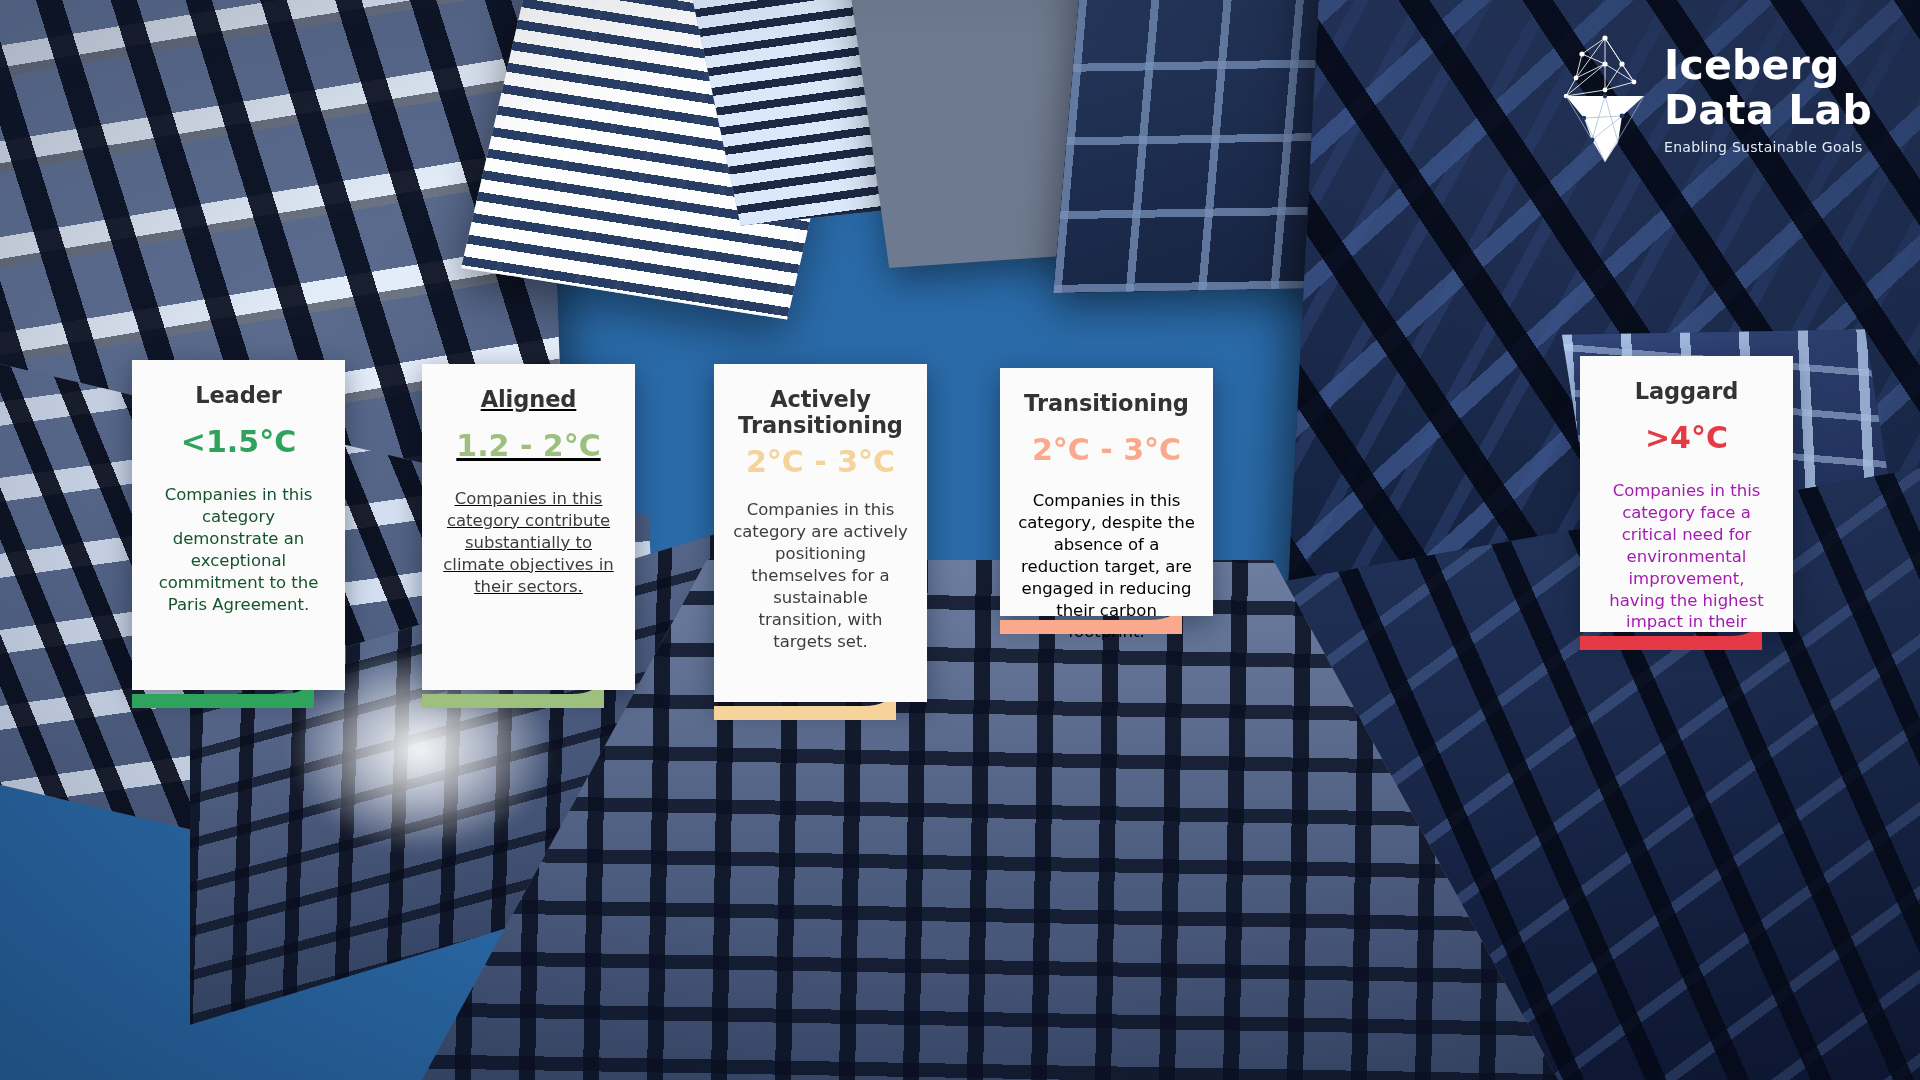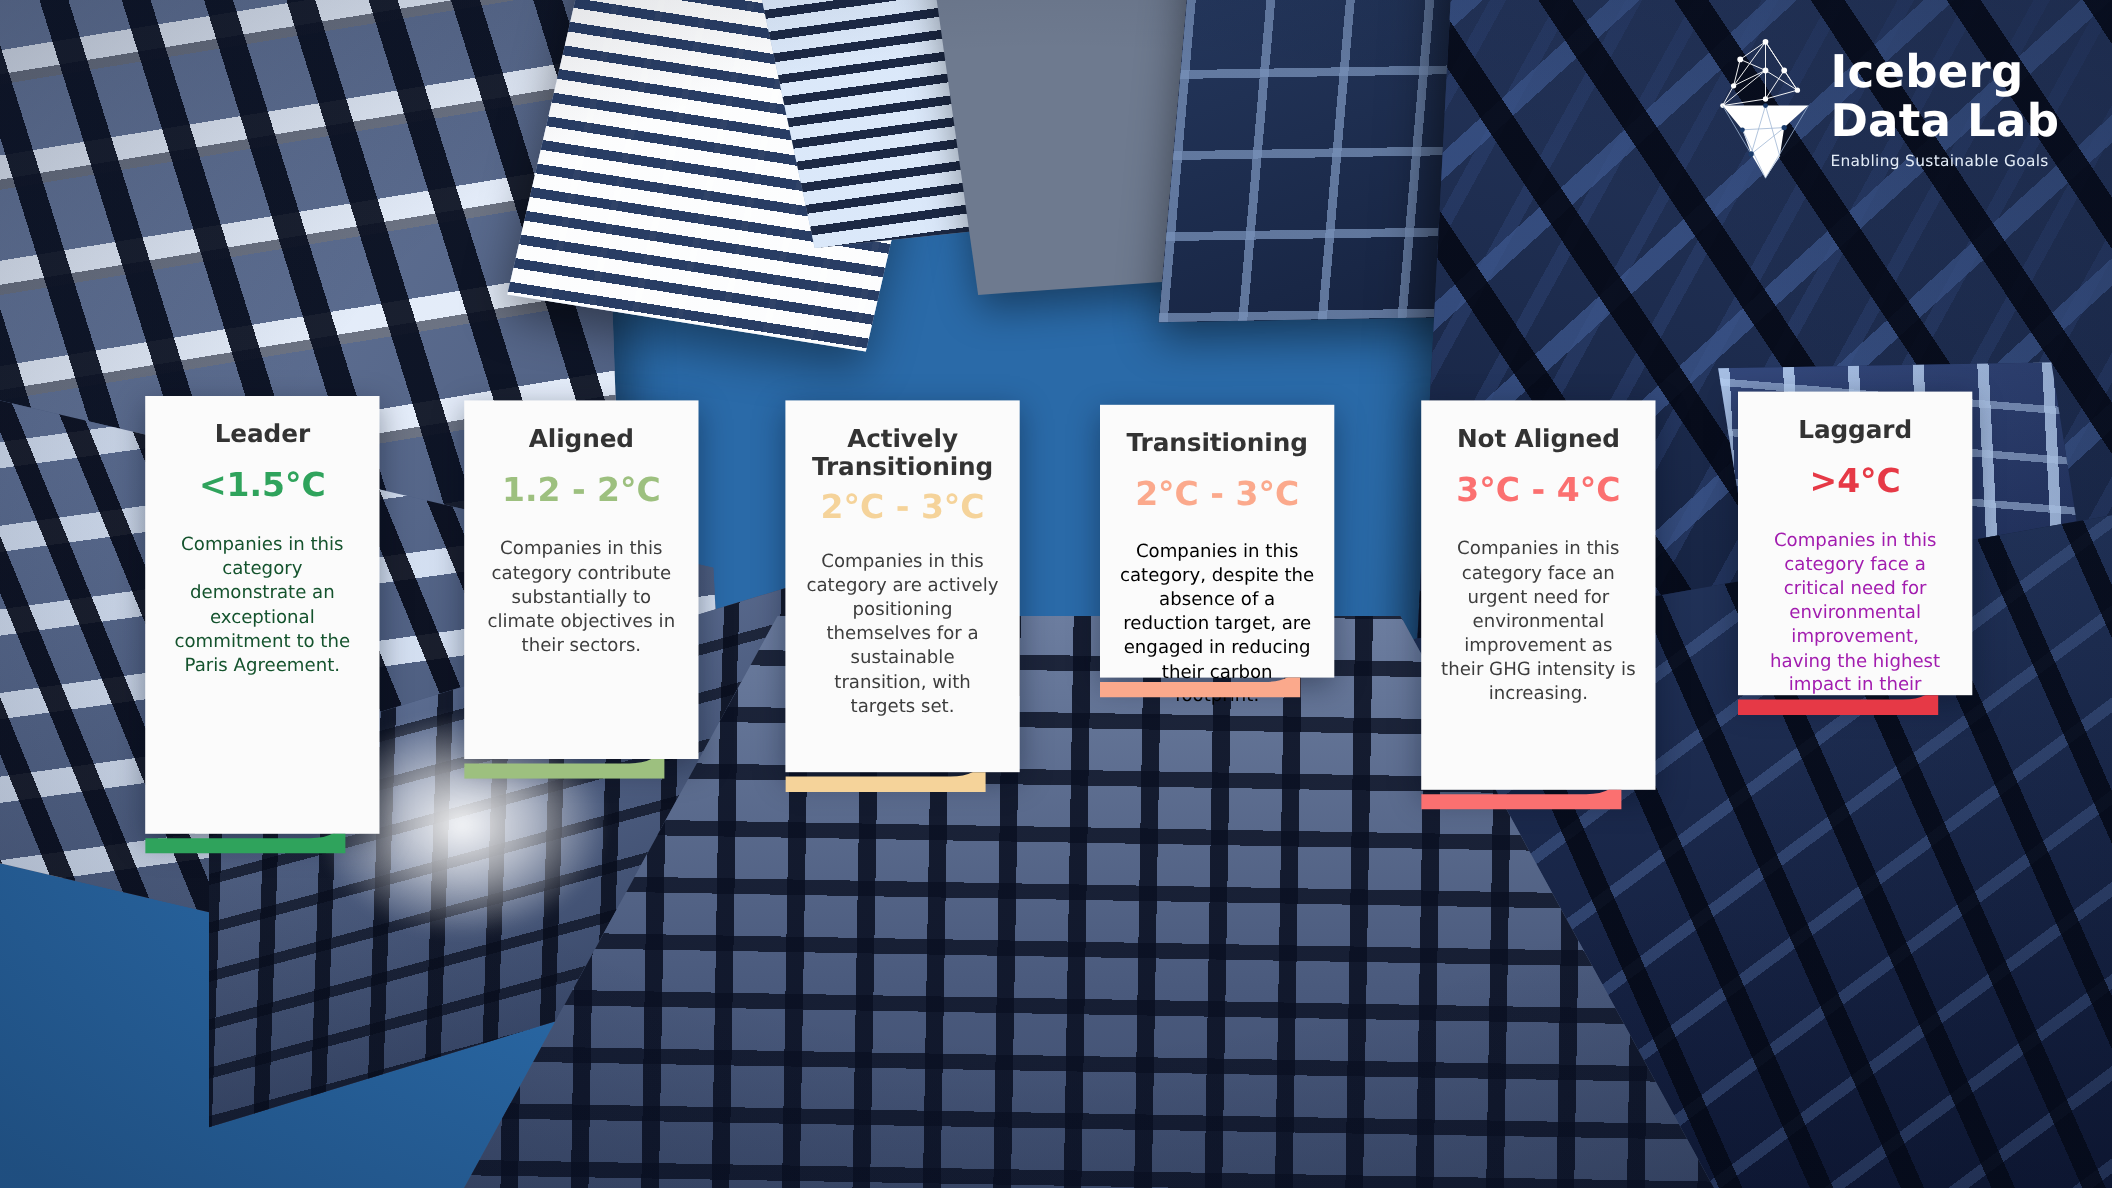--- a/index.html
+++ b/index.html
@@ -229,22 +229,22 @@
     margin-top:24px; padding:0 2px 0 2px;
     flex:1 1 auto;
   }
   .accent{
     position:absolute; left:0; bottom:-18px;
     width:213px; height:18px;
   }
   .accent svg{ display:block; width:213px; height:18px; }
 
   
-  #card-1{ left:132px; top:360px; height:398px; }
-  #card-2{ left:422px; top:364px; height:326px; }
+  #card-1{ left:132px; top:360px; height:330px; }
+  #card-2{ left:422px; top:364px; height:326px;text-decoration:underline; }
   #card-3{ left:714px; top:364px; height:338px; }
   #card-4{ left:1000px; top:368px; height:248px; }
   #card-5{ left:1292px; top:364px; height:354px; }
   #card-6{ left:1580px; top:356px; height:276px; }
 
   #card-3 .card-range{ margin-top:6px; }
   #card-3 .card-desc{ margin-top:20px; }
   #card-4 .card-desc{ margin-top:22px; }
   #card-6 .card-desc{ margin-top:26px; }
 </style>
@@ -346,30 +346,20 @@
     <div class="card-title" style="color: rgb(51, 51, 51);">Transitioning</div>
     <div class="card-range" style="color: rgb(251, 169, 140);">2°C - 3°C</div>
     <div class="card-desc" style="color: #000000;">Companies in this category, despite the absence of a reduction target, are engaged in reducing their carbon footprint.</div>
     <div class="accent">
       <svg viewBox="0 0 213 18" preserveAspectRatio="none">
           <path d="M0 4 L150 4 Q176 4 182 -14 L182 18 L0 18 Z" fill="#fba98c"></path>
         </svg>
     </div>
   </div>
 
-  <div class="card" id="card-5" style="background: rgb(251, 251, 251);">
-    <div class="card-title" style="color: rgb(51, 51, 51);">Not Aligned</div>
-    <div class="card-range" style="color: rgb(251, 112, 112);">3°C - 4°C</div>
-    <div class="card-desc" style="color: rgb(61, 61, 61);">Companies in this category face an urgent need for environmental improvement as their GHG intensity is increasing.</div>
-    <div class="accent">
-      <svg viewBox="0 0 213 18" preserveAspectRatio="none">
-          <path d="M0 4 L150 4 Q176 4 182 -14 L182 18 L0 18 Z" fill="#fb7070"></path>
-        </svg>
-    </div>
-  </div>
 
   <div class="card" id="card-6" style="background: rgb(251, 251, 251);">
     <div class="card-title" style="color: rgb(51, 51, 51);">Laggard</div>
     <div class="card-range" style="color: rgb(230, 57, 70);">&gt;4°C</div>
     <div class="card-desc" style="color: #a21caf; margin-top: 24px;">Companies in this category face a critical need for environmental improvement, having the highest impact in their sector.</div>
     <div class="accent">
       <svg viewBox="0 0 213 18" preserveAspectRatio="none">
           <path d="M0 4 L150 4 Q176 4 182 -14 L182 18 L0 18 Z" fill="#e63946"></path>
         </svg>
     </div>

